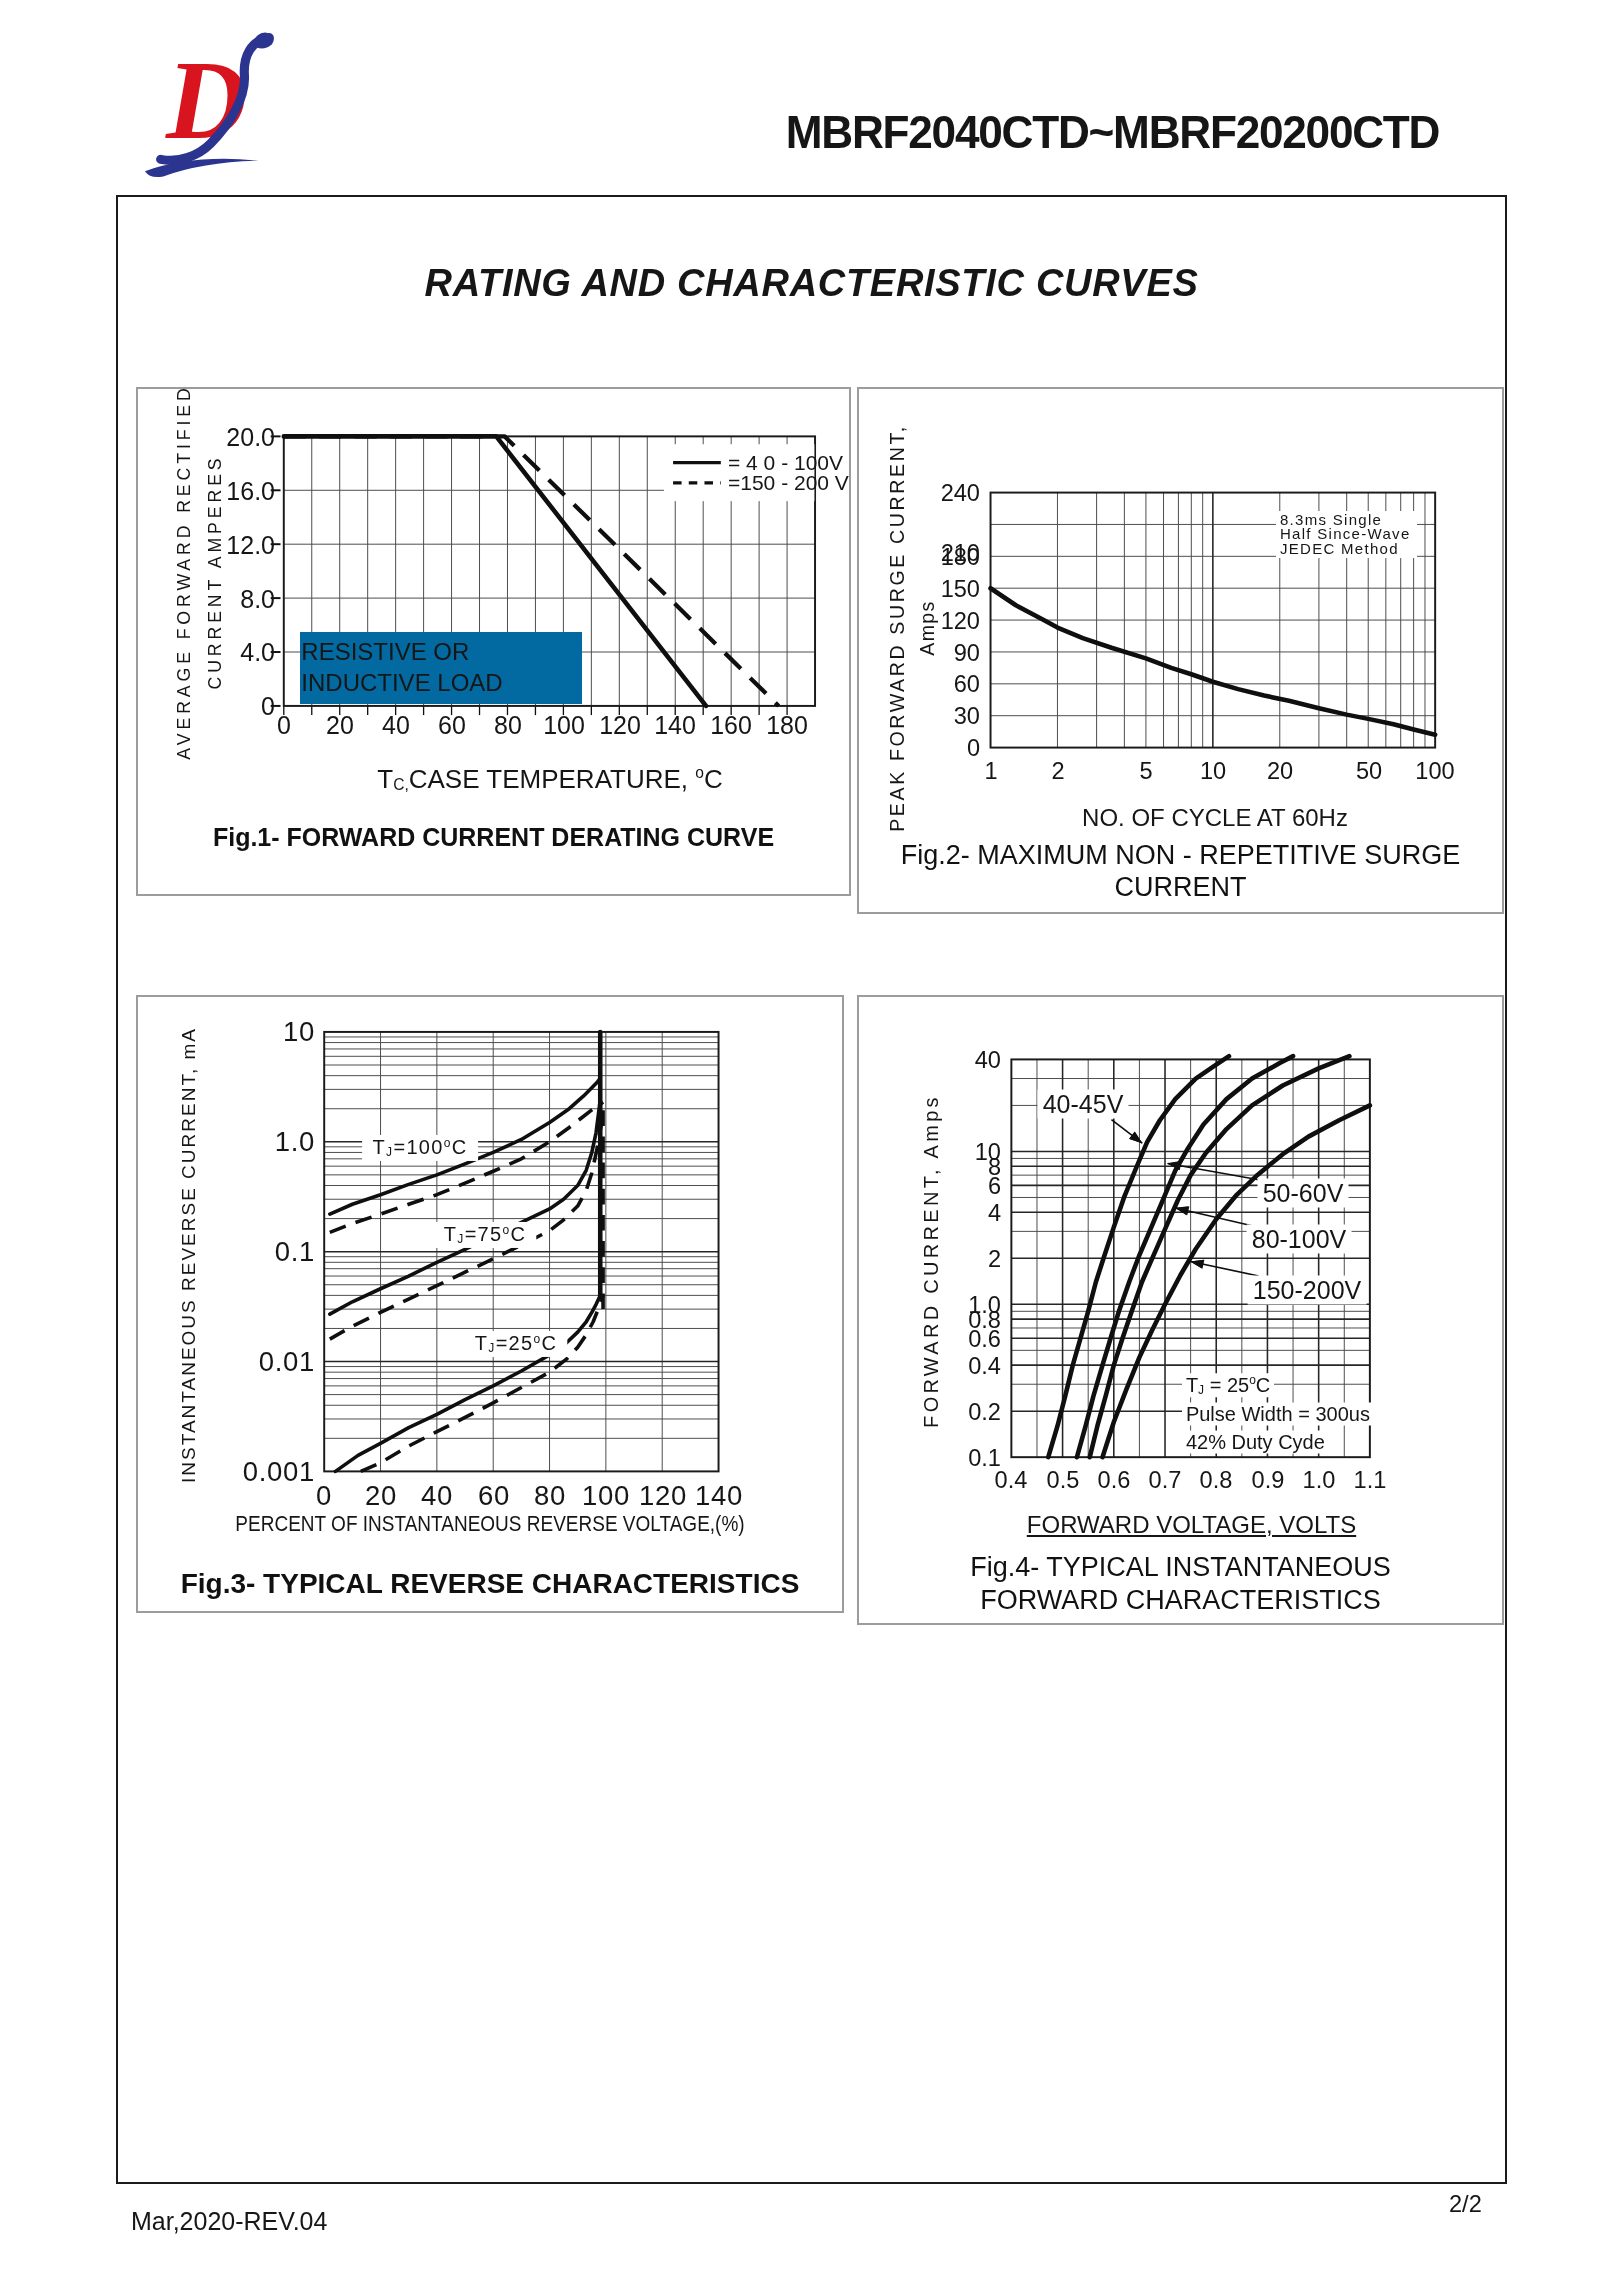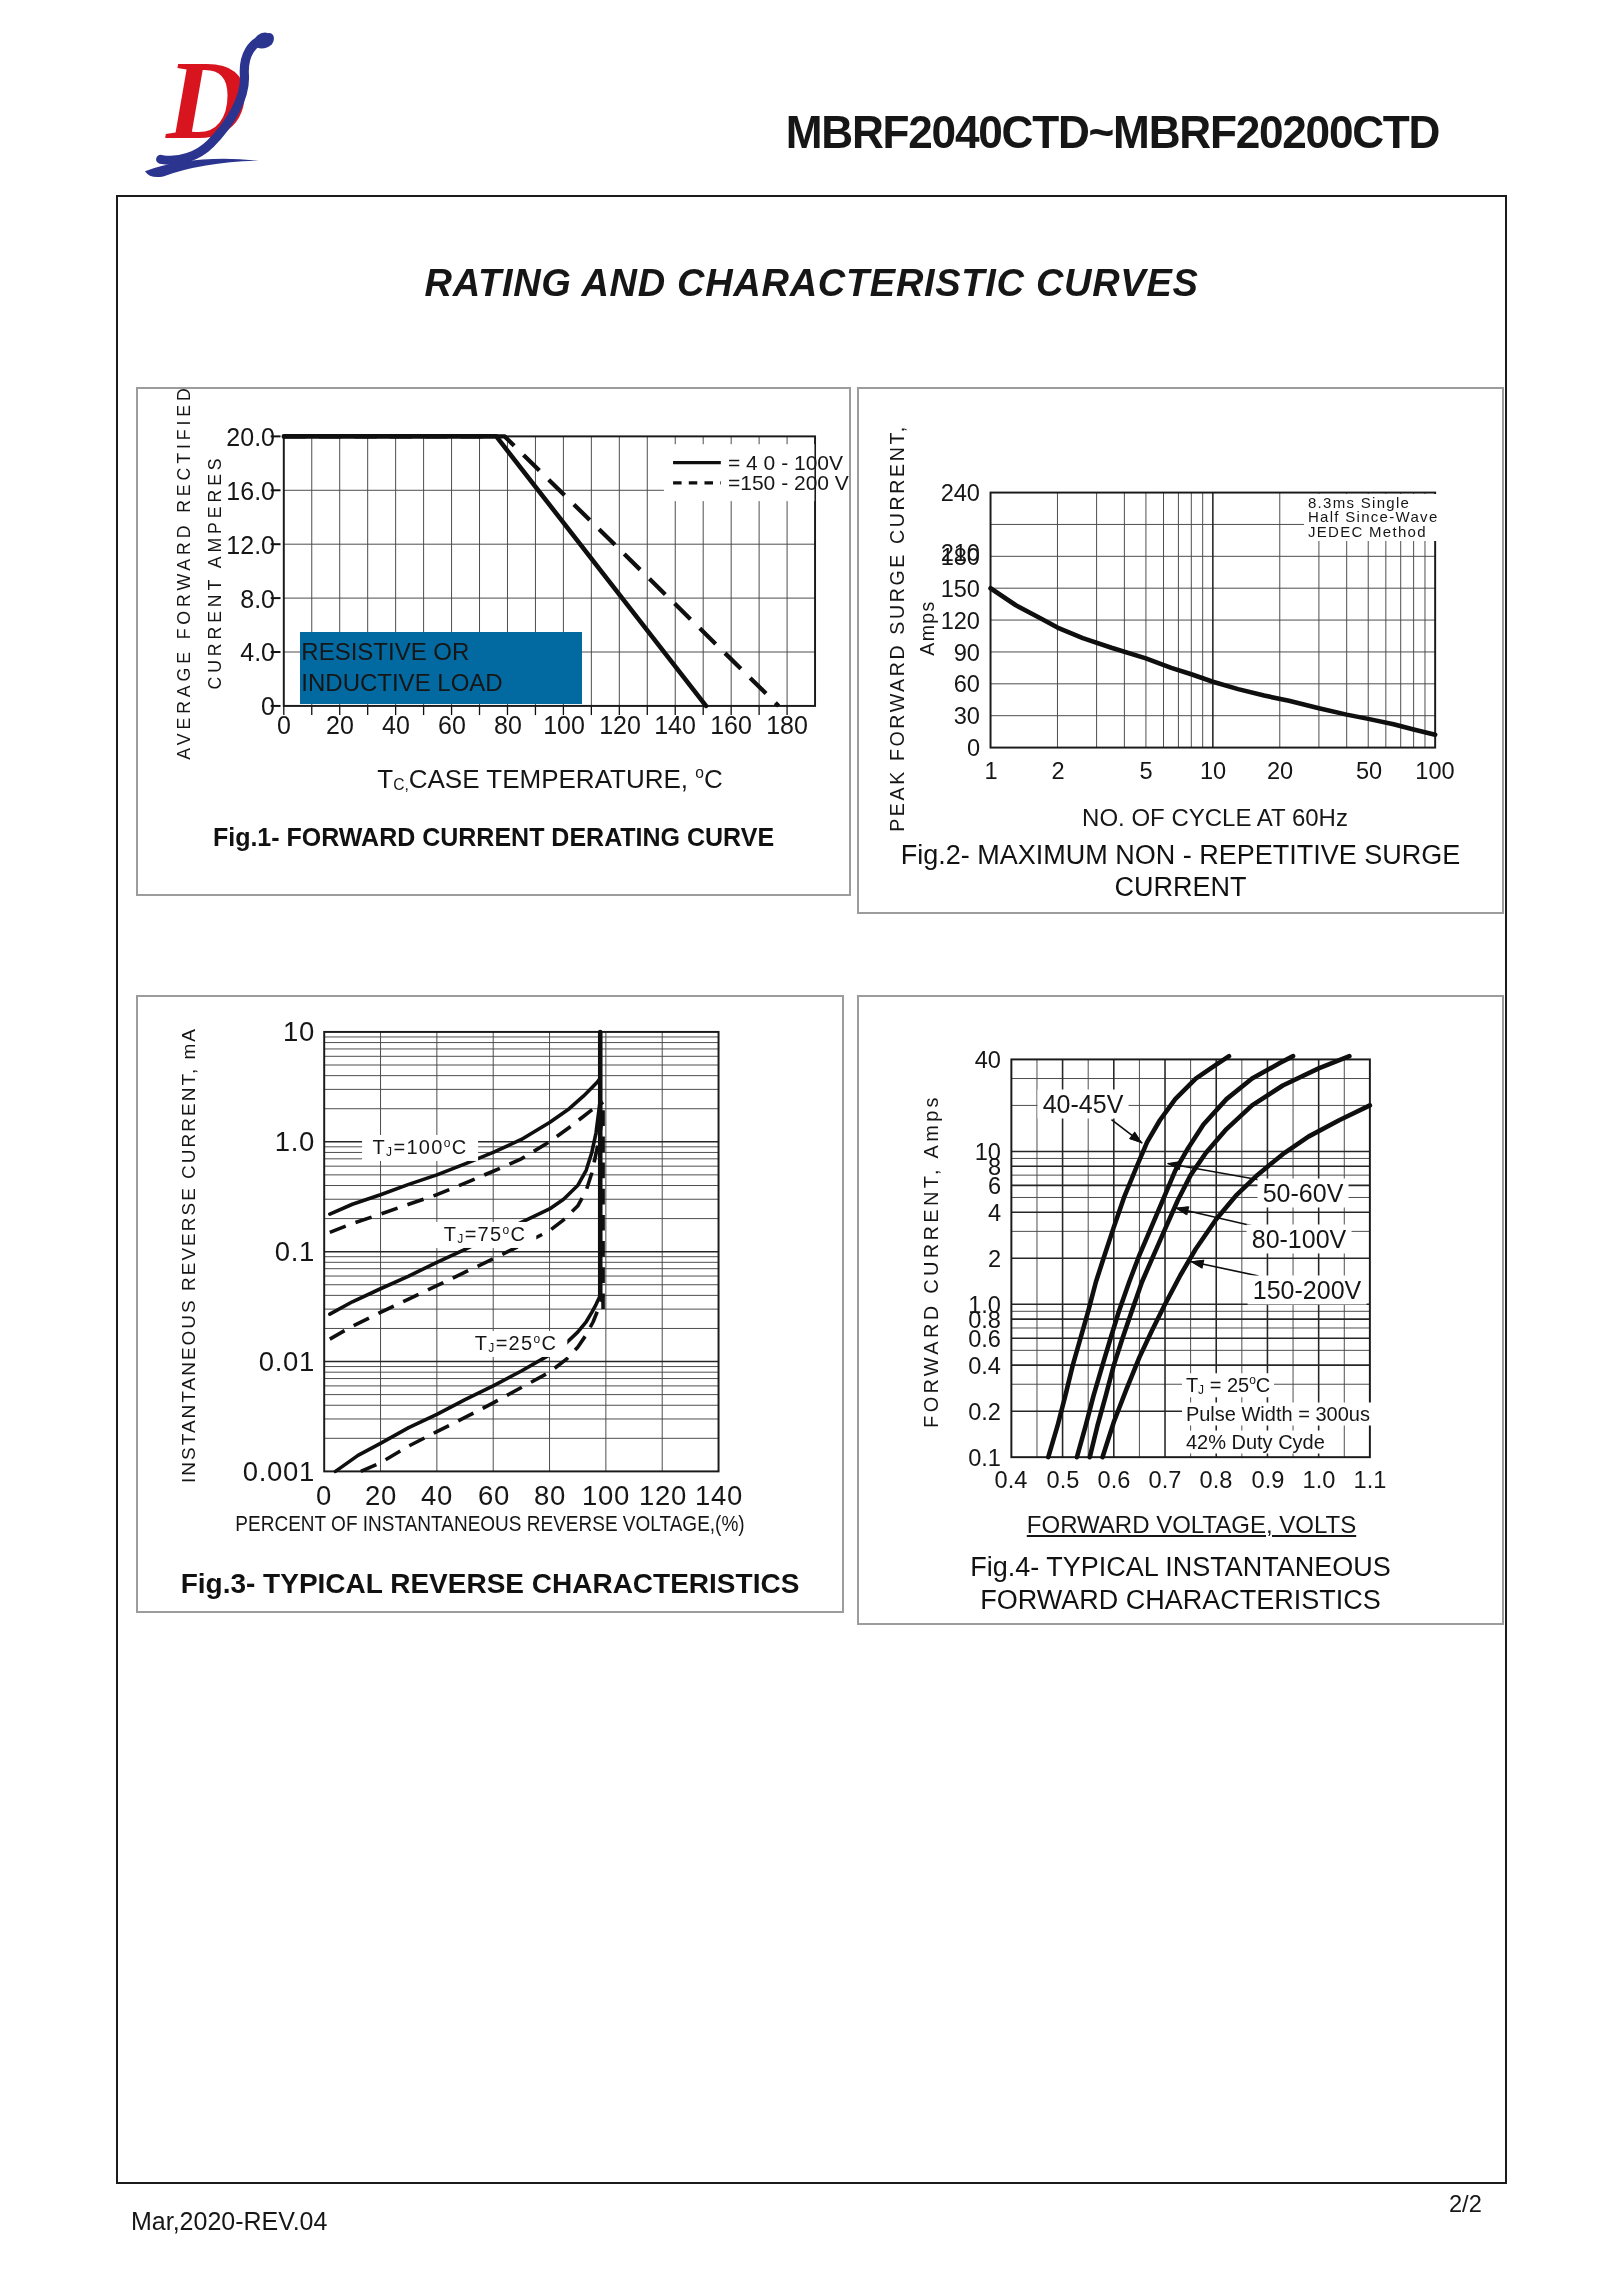--- a/index.html
+++ b/index.html
@@ -74,22 +74,22 @@
   #fig2 .cap { top:450px; font-size:27px; line-height:32px; }
   #fig3 .cap { top:571px; font-size:28px; font-weight:bold; }
   #fig4 .cap { top:554px; font-size:27px; line-height:33px; }
 
   
   #fig1 .note {
     position:absolute; left:162px; top:243px; background:#0369a1;
     padding:3.9px 79px 6.5px 1.3px; font-size:24px; line-height:31px;
   }
   #fig2 .anno {
-    position:absolute; left:417px; top:105px; background:#fff;
-    padding:2px 6.5px 2px 3.9px; font-size:15px; line-height:14.4px; letter-spacing:1.3px;margin-left:28px;
+    position:absolute; left:417px; top:122px; background:#fff;
+    padding:2px 6.5px 2px 3.9px; font-size:15px; line-height:14.4px; letter-spacing:1.3px;
   }
 
   
   #footer-left  { position:absolute; left:131px; top:2207px; font-size:25px; }
   #footer-right { position:absolute; left:1449px; top:2191px; font-size:23.6px; }
 </style>
 </head>
 <body>
 
 <div id="logo">

